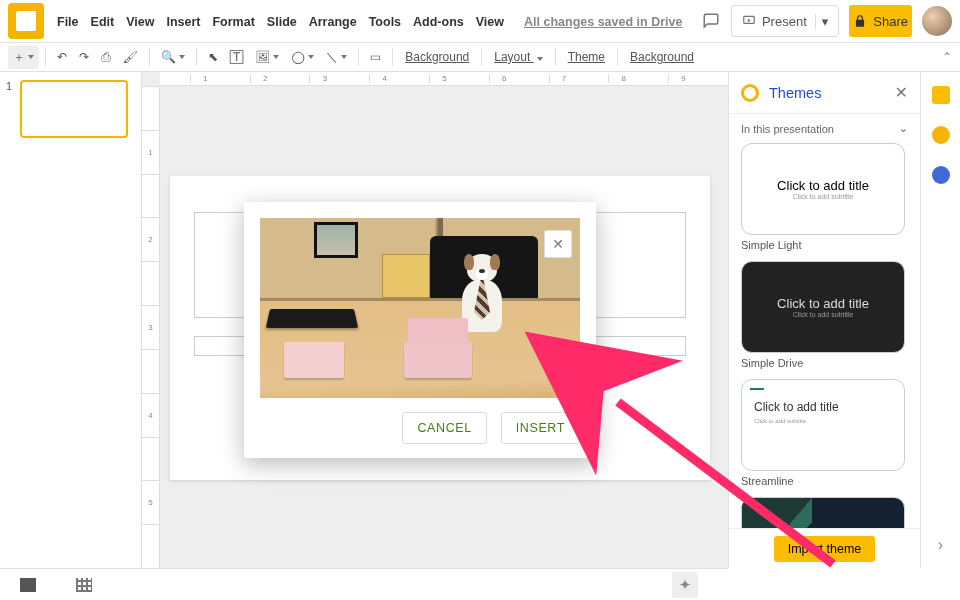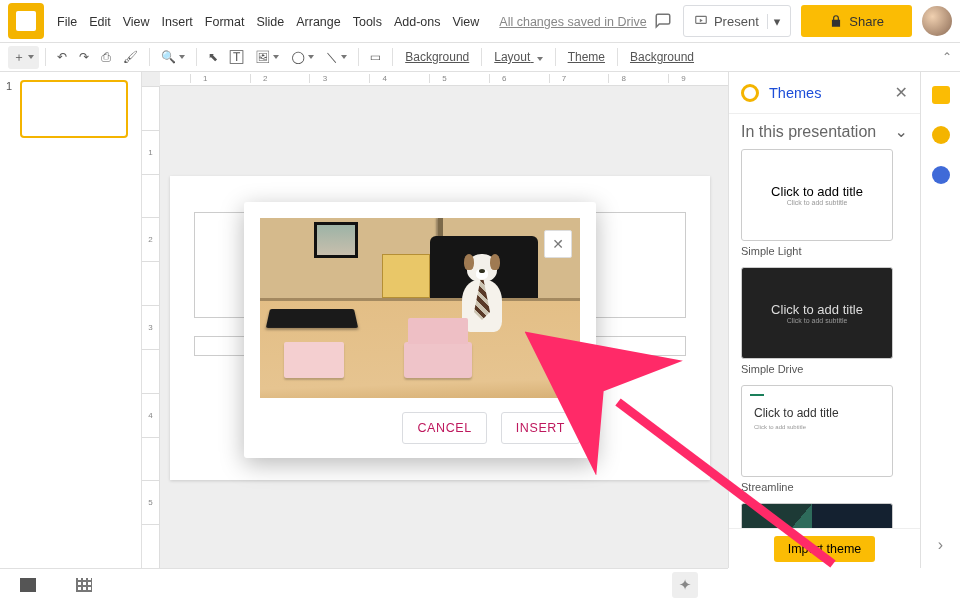--- a/index.html
+++ b/index.html
@@ -7,27 +7,27 @@
 
   
   .header { height: 42px; display: flex; align-items: center; padding: 4px 8px; }
   .logo { width: 36px; height: 36px; background: #f4b400; border-radius: 4px; display: flex; align-items: center; justify-content: center; margin-right: 8px; }
   .logo-inner { width: 20px; height: 20px; background: #fff; border-radius: 2px; }
   .title-area { flex: 1; }
   .doc-title { font-size: 17px; color: #444; display: flex; align-items: center; }
   .star-icon { width: 14px; height: 14px; margin-left: 12px; color: #bbb; }
   .folder-icon { width: 16px; height: 14px; margin-left: 10px; color: #888; }
   .menubar { display: flex; gap: 2px; margin-top: 2px; font-size: 12.5px; color: #333; }
-  .menubar span { padding: 2px 5px; cursor: pointer; border-radius: 3px; }
+  .menubar span { padding: 2px 5px; cursor: pointer; border-radius: 3px; font-weight: bold; }
   .save-status { color: #888; text-decoration: underline; margin-left: 8px; }
   .hdr-right { display: flex; align-items: center; gap: 10px; margin-left: auto; }
   .comment-icon { width: 20px; height: 18px; color: #757575; display:flex; align-items:center; justify-content:center; }
   .present-btn { border: 1px solid #dadce0; background: #fff; height: 32px; display: flex; align-items: center; padding: 0 10px; border-radius: 3px; font-size: 13px; color: #555; gap: 6px; cursor: pointer; }
   .present-split { border-left: 1px solid #dadce0; padding-left: 6px; margin-left: 2px; }
-  .share-btn { background: #fbbc04; height: 32px; display: flex; align-items: center; padding: 0 28px; border-radius: 3px; font-size: 13px; color: #333; gap: 6px; cursor: pointer; font-weight: 500; }
+  .share-btn { background: #fbbc04; height: 32px; display: flex; align-items: center; padding: 0 4px; border-radius: 3px; font-size: 13px; color: #333; gap: 6px; cursor: pointer; font-weight: 500; }
   .avatar { width: 30px; height: 30px; border-radius: 50%; background: radial-gradient(circle at 35% 35%, #f0d0b0, #8a6a55); }
 
   
   .toolbar { height: 30px; border-top: 1px solid #e0e0e0; border-bottom: 1px solid #e0e0e0; display: flex; align-items: center; padding: 0 8px; font-size: 12px; color: #555; gap: 2px; }
   .tb-btn { padding: 3px 5px; display: flex; align-items: center; cursor: pointer; border-radius: 3px; }
   .tb-sep { width: 1px; height: 18px; background: #e0e0e0; margin: 0 4px; }
   .tb-text { padding: 3px 6px; cursor: pointer; text-decoration: underline; }
   .caret { width: 0; height: 0; border-left: 3px solid transparent; border-right: 3px solid transparent; border-top: 4px solid #777; margin-left: 3px; }
   .chevup { margin-left: auto; color: #888; }
 
@@ -44,24 +44,24 @@
   .ruler-v { position: absolute; top: 14px; left: 0; width: 18px; bottom: 0; background: #fff; border-right: 1px solid #ddd; font-size: 8px; color: #888; display:flex; flex-direction:column; }
   .ruler-v span { flex:1; display:flex; align-items:center; justify-content:center; border-top:1px solid #ddd; }
   .slide { position: absolute; top: 104px; left: 28px; width: 540px; height: 304px; background: #fff; box-shadow: 0 1px 3px rgba(0,0,0,.15); }
   .slide .title-ph { position: absolute; top: 36px; left: 24px; right: 24px; height: 106px; border: 1px solid #ccc; }
   .slide .sub-ph { position: absolute; top: 160px; left: 24px; right: 24px; height: 20px; border: 1px solid #ccc; }
 
   .themes-pane { width: 192px; border-left: 1px solid #e0e0e0; background: #fff; display: flex; flex-direction: column; position: relative; }
   .themes-hdr { height: 42px; display: flex; align-items: center; padding: 0 12px; border-bottom: 1px solid #eee; gap: 10px; }
   .theme-ico { width: 18px; height: 18px; border-radius: 50%; border: 3px solid #f4b400; }
   .themes-hdr .close { margin-left: auto; color: #777; cursor: pointer; }
-  .themes-sub { font-size: 16px; color: #666; padding: 8px 12px; display:flex; align-items:center; }
+  .themes-sub { font-size: 11px; color: #666; padding: 8px 12px; display:flex; align-items:center; }
   .themes-sub .caret2 { margin-left: auto; }
   .themes-list { padding: 0 12px; overflow-y: auto; flex: 1; scrollbar-width: thin; }
-  .theme-card { width: 152px; height: 92px; border: 1px solid #ccc; border-radius: 3px; margin-bottom: 4px; display:flex; flex-direction:column; align-items:center; justify-content:center; padding: 6px; }
+  .theme-card { width: 164px; height: 92px; border: 1px solid #ccc; border-radius: 11px; margin-bottom: 4px; display:flex; flex-direction:column; align-items:center; justify-content:center; padding: 6px; }
   .theme-card.dark { background:#222; color:#ddd; }
   .theme-card.stream { align-items:flex-start; justify-content:flex-start; padding:12px; position:relative; }
   .theme-card.stream::before{content:"";position:absolute;top:8px;left:8px;width:14px;height:2px;background:#1a7f5a;}
   .theme-card.stream .t1{font-size:12px;color:#333;margin-top:8px;}
   .theme-card.stream .t2{font-size:6px;color:#999;margin-top:4px;}
   .theme-card.focus { background:#142130; color:#bbb; position:relative; overflow:hidden; align-items:flex-end; justify-content:center; }
   .theme-card.focus::before{content:"";position:absolute;top:0;left:0;width:70px;height:90px;background:linear-gradient(130deg,#1d3a36 0%,#1d3a36 48%,#2e6b5b 48%,#2e6b5b 62%,transparent 62%);}
   .t1 { font-size: 13px; }
   .t2 { font-size: 7px; color: #999; }
   .theme-label { font-size: 11px; color: #555; margin-bottom: 10px; }
@@ -101,21 +101,21 @@
   .dog { position:absolute; top:36px; right:74px; width:48px; }
   .d-head { width:30px; height:28px; background:#f3f0ea; border-radius:48% 48% 42% 42%; margin:0 auto; position:relative; }
   .d-head::before,.d-head::after{content:"";position:absolute;top:0;width:10px;height:16px;background:#9f7a52;border-radius:50% 50% 40% 40%;}
   .d-head::before{left:-3px;} .d-head::after{right:-3px;}
   .d-snout{position:absolute;top:15px;left:9px;width:12px;height:10px;background:#fff;border-radius:40%;}
   .d-nose{position:absolute;top:15px;left:12px;width:6px;height:4px;background:#332;border-radius:50%;}
   .d-body { width:40px; height:52px; background:#f5f2eb; border-radius:40% 40% 20% 20%; margin:-2px auto 0; position:relative; }
   .d-tie { position:absolute; top:0; left:12px; width:16px; height:40px; background:repeating-linear-gradient(45deg,#5a3a28 0 4px,#ccc4b2 4px 8px); clip-path:polygon(40% 0,60% 0,100% 80%,50% 100%,0 80%); }
   .close-btn { position:absolute; top:28px; right:24px; width:28px; height:28px; background:#fff; border:1px solid #ddd; border-radius:2px; display:flex; align-items:center; justify-content:center; color:#777; cursor:pointer; font-size:14px; }
   .dlg-actions { display:flex; gap:14px; justify-content:flex-end; margin-top:14px; }
-  .dlg-btn { border:1px solid #dadce0; padding:8px 14px; font-size:12.5px; letter-spacing:.6px; color:#be185d; border-radius:3px; cursor:pointer; background:#fff; }
+  .dlg-btn { border:1px solid #dadce0; padding:8px 14px; font-size:12.5px; letter-spacing:.6px; color:#4d7c0f; border-radius:3px; cursor:pointer; background:#fff; }
 
   
   .anno { position:absolute; top:392px; left:608px; width:240px; height:180px; pointer-events:none; }
   .anno svg { width:100%; height:100%; overflow:visible; }
 </style>
 </head>
 <body>
 
 <div class="header">
   <div class="logo">

